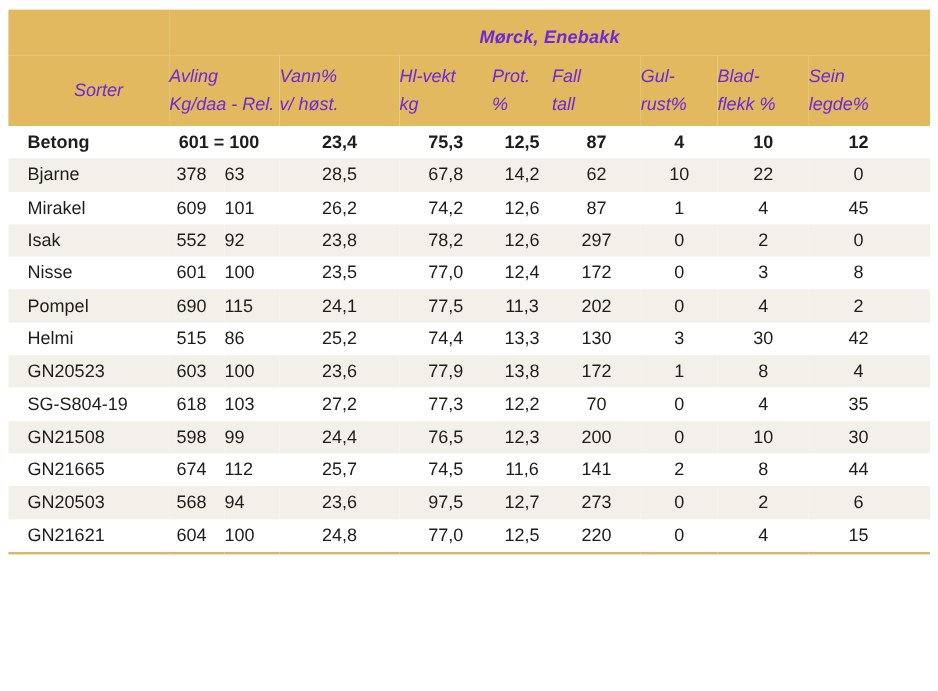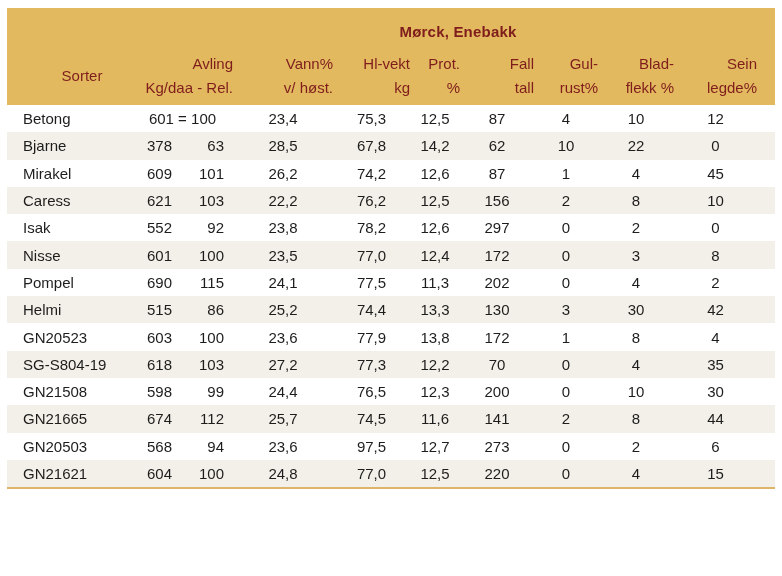--- a/index.html
+++ b/index.html
@@ -21,49 +21,50 @@
     width: 768px;
     border-collapse: collapse;
     table-layout: fixed;
     border-bottom: 2px solid #ddb468;
     color: #1d1d1b;
   }
   
   thead th {
     background: #e2b95e;
     font-weight: 400;
-    color: #7f1d1d;
+    color: #6d28d9;
     padding: 0;
+    font-style: italic;
   }
   tr.title-tr th { height: 30px; }
   th.title-cell {
     font-weight: 700;
     font-size: 15px;
     text-align: center;
     vertical-align: middle;
     padding-top: 8px;
     letter-spacing: 0.2px;
   }
   tr.head-tr th { height: 59px; vertical-align: middle; font-size: 15px; }
   th.h-sorter { text-align: center; padding-left: 16px; }
-  th .h1, th .h2 { display: block; text-align: right; line-height: 1.55; }
+  th .h1, th .h2 { display: block; text-align: left; line-height: 1.55; }
   th.h-sein .h1, th.h-sein .h2 { padding-right: 18px; }
   
   tbody td {
     height: 27.3px;
     font-size: 15px;
     padding: 0;
     background: #ffffff;
     white-space: nowrap;
   }
   tbody tr:nth-child(even) td { background: #f3f0ea; }
-  tbody tr.bold-row td { font-weight: 400; }
+  tbody tr.bold-row td { font-weight: 700; }
   td.c-sorter { text-align: left; padding-left: 16px; }
   td.c-kg   { text-align: center; padding-right: 9px; }
-  td.c-rel  { text-align: right; padding-right: 9px; }
+  td.c-rel  { text-align: left; padding-right: 9px; }
   td.c-num  { text-align: center; }
   td.c-sein { padding-right: 18px; }
 </style>
 </head>
 <body>
 
 <div class="page">
   <table class="tbl">
     <colgroup>
       <col style="width:134px">
@@ -148,32 +149,20 @@
           <td class="c-rel">101</td>
           <td class="c-num">26,2</td>
           <td class="c-num">74,2</td>
           <td class="c-num">12,6</td>
           <td class="c-num">87</td>
           <td class="c-num">1</td>
           <td class="c-num">4</td>
           <td class="c-num c-sein">45</td>
         </tr>
         <tr>
-          <td class="c-sorter">Caress</td>
-          <td class="c-kg">621</td>
-          <td class="c-rel">103</td>
-          <td class="c-num">22,2</td>
-          <td class="c-num">76,2</td>
-          <td class="c-num">12,5</td>
-          <td class="c-num">156</td>
-          <td class="c-num">2</td>
-          <td class="c-num">8</td>
-          <td class="c-num c-sein">10</td>
-        </tr>
-        <tr>
           <td class="c-sorter">Isak</td>
           <td class="c-kg">552</td>
           <td class="c-rel">92</td>
           <td class="c-num">23,8</td>
           <td class="c-num">78,2</td>
           <td class="c-num">12,6</td>
           <td class="c-num">297</td>
           <td class="c-num">0</td>
           <td class="c-num">2</td>
           <td class="c-num c-sein">0</td>

